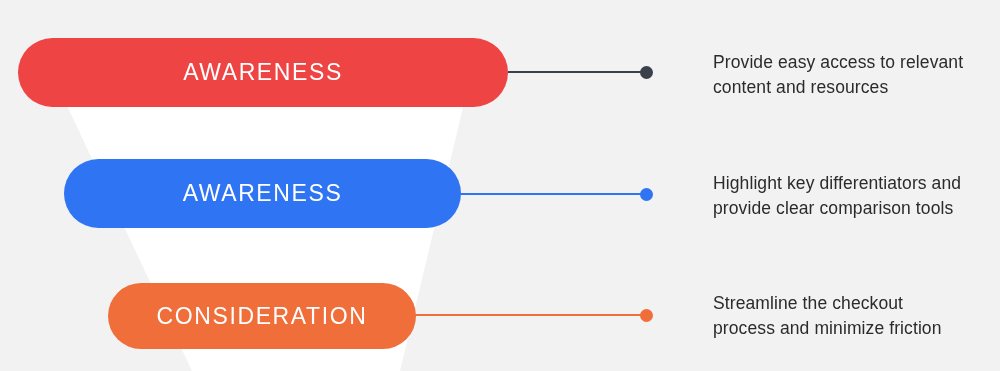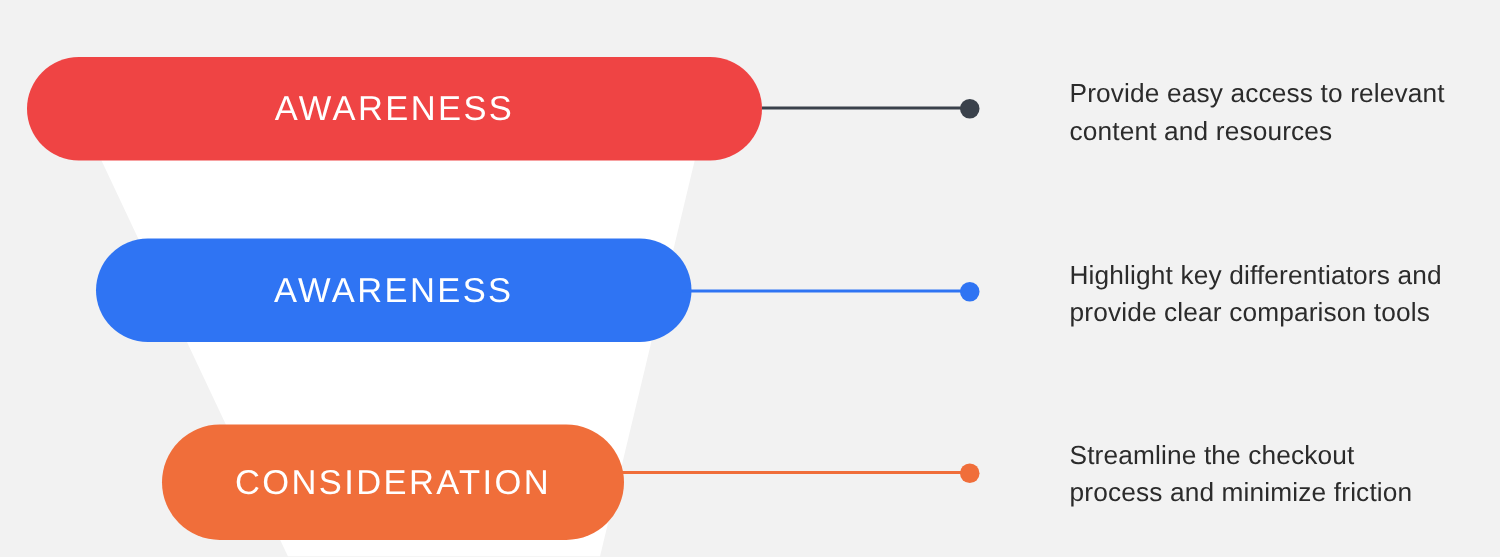--- a/index.html
+++ b/index.html
@@ -53,21 +53,21 @@
     left: 64px;
     top: 159px;
     width: 397px;
     height: 69px;
   }
   
   #stage-bar-2 {
     left: 108px;
     top: 283px;
     width: 308px;
-    height: 77px;
+    height: 66px;
   }
   .connector {
     position: absolute;
     height: 2px;
   }
   .connector-line {
     position: absolute;
     left: 0;
     top: 0;
     height: 2px;

